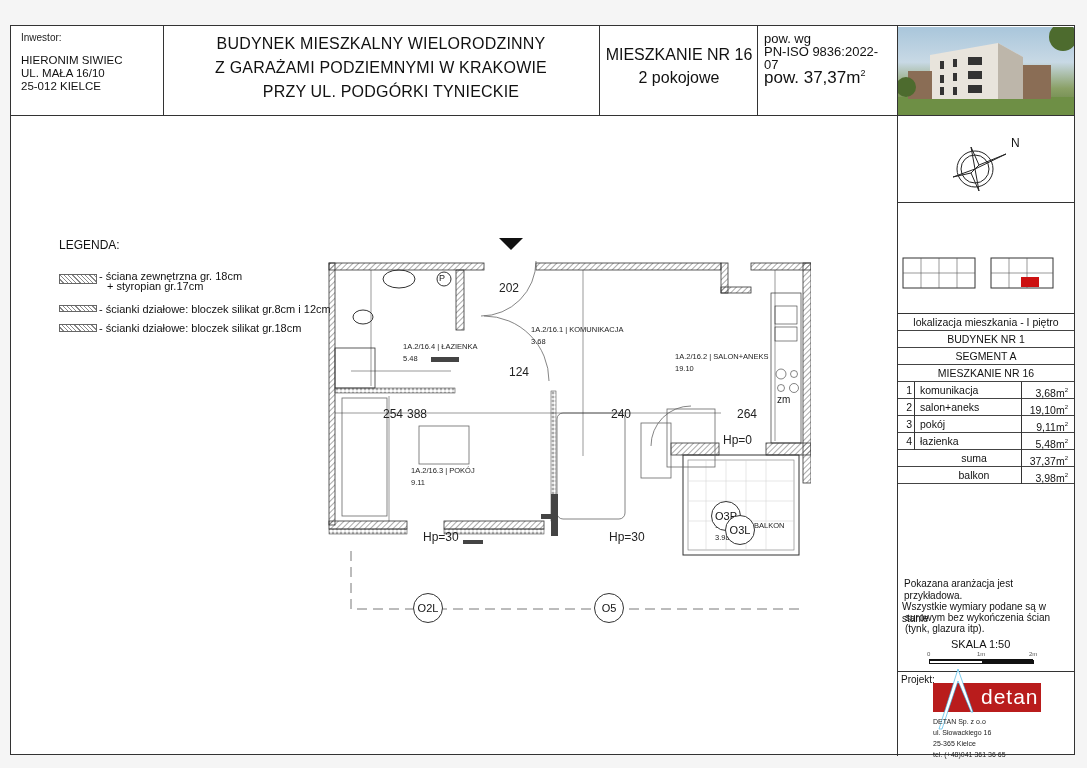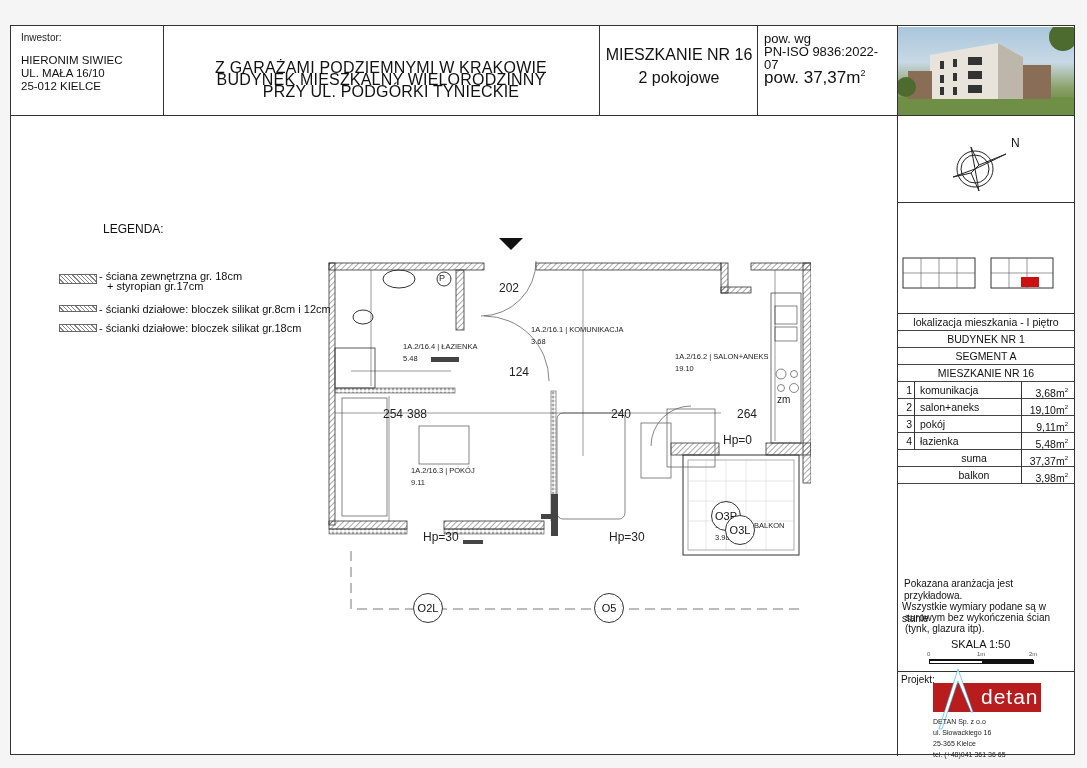--- a/index.html
+++ b/index.html
@@ -36,21 +36,21 @@
   <div class="vline" style="left:152px;top:0;height:89px;"></div>
   <div class="vline" style="left:588px;top:0;height:89px;"></div>
   <div class="vline" style="left:746px;top:0;height:89px;"></div>
   <div class="vline" style="left:886px;top:0;height:730px;"></div>
 
   <div class="abs investor-label">Inwestor:</div>
   <div class="abs investor-line" style="left:10px;top:28px;">HIERONIM SIWIEC</div>
   <div class="abs investor-line" style="left:10px;top:41px;">UL. MAŁA 16/10</div>
   <div class="abs investor-line" style="left:10px;top:54px;">25-012 KIELCE</div>
 
-  <div class="abs title-line" style="left:165px;top:6px;margin-top:36px;">BUDYNEK MIESZKALNY WIELORODZINNY</div>
+  <div class="abs title-line" style="left:165px;top:6px;">BUDYNEK MIESZKALNY WIELORODZINNY</div>
   <div class="abs title-line" style="left:175px;top:54px;">PRZY UL. PODGÓRKI TYNIECKIE</div>
   <div class="abs title-line" style="left:165px;top:30px;">Z GARAŻAMI PODZIEMNYMI W KRAKOWIE</div>
 
   <div class="abs apt-no" style="left:589px;top:20px;">MIESZKANIE NR 16</div>
   <div class="abs apt-no" style="left:589px;top:43px;">2 pokojowe</div>
 
   <div class="abs area-small" style="left:753px;top:6px;">pow. wg</div>
   <div class="abs area-small" style="left:753px;top:19px;">PN-ISO 9836:2022-07</div>
   <div class="abs area-big" style="left:753px;top:42px;"><span>pow. 37,37m</span><sup style="font-size:9px">2</sup></div>
 
@@ -70,21 +70,21 @@
           <rect x="70" y="44" width="14" height="8"></rect>
         <rect x="42" y="60" width="4" height="8"></rect>
           <rect x="55" y="60" width="4" height="8"></rect>
           <rect x="70" y="58" width="14" height="8"></rect>
       </g>
       <circle cx="165" cy="10" r="14" fill="#4d6b2e"></circle>
       <circle cx="8" cy="60" r="10" fill="#4d6b2e"></circle>
     </svg>
   </div>
 
-  <div class="abs legend-title" style="left:48px;top:196px;margin-left:44px;">LEGENDA:</div>
+  <div class="abs legend-title" style="left:48px;top:212px;">LEGENDA:</div>
   <div class="abs legend-sw" style="left:48px;top:248px;"></div>
   <div class="abs legend-text" style="left:88px;top:245px;">
       <div>- ściana zewnętrzna  gr. 18cm</div>
       <div style="padding-left:8px">+ styropian gr.17cm</div>
     </div>
   <div class="abs legend-sw" style="left:48px;top:279px;height:7px;"></div>
   <div class="abs legend-text" style="left:88px;top:278px;">- ścianki działowe: bloczek silikat gr.8cm i 12cm</div>
   <div class="abs legend-sw" style="left:48px;top:298px;height:8px;"></div>
   <div class="abs legend-text" style="left:88px;top:297px;">- ścianki działowe: bloczek silikat gr.18cm</div>
 

